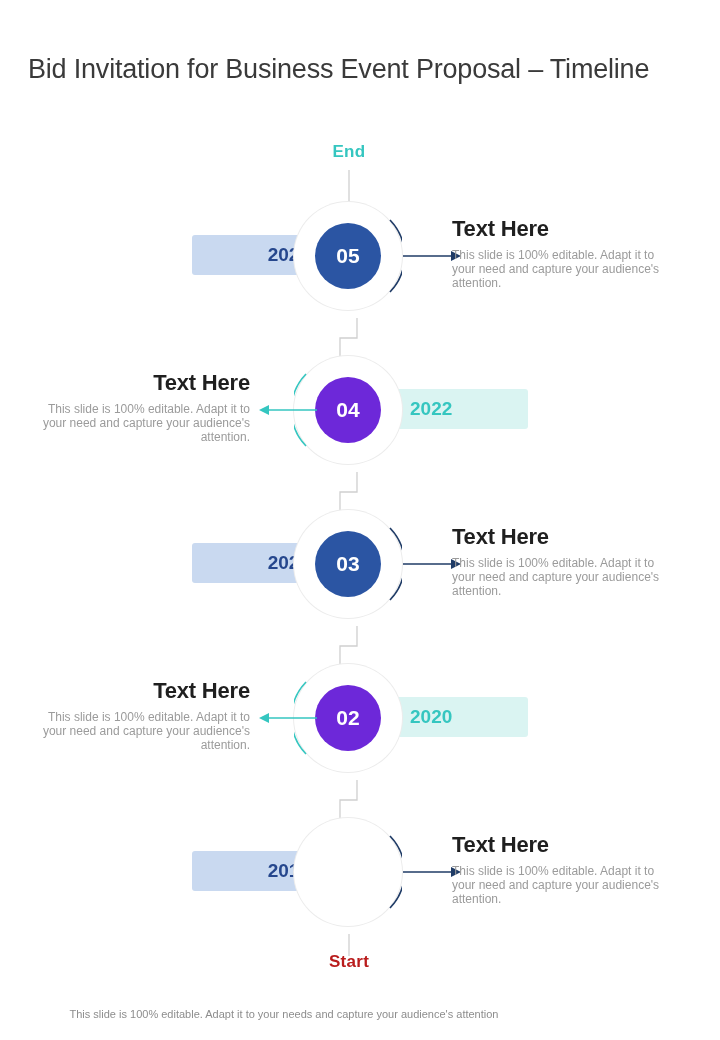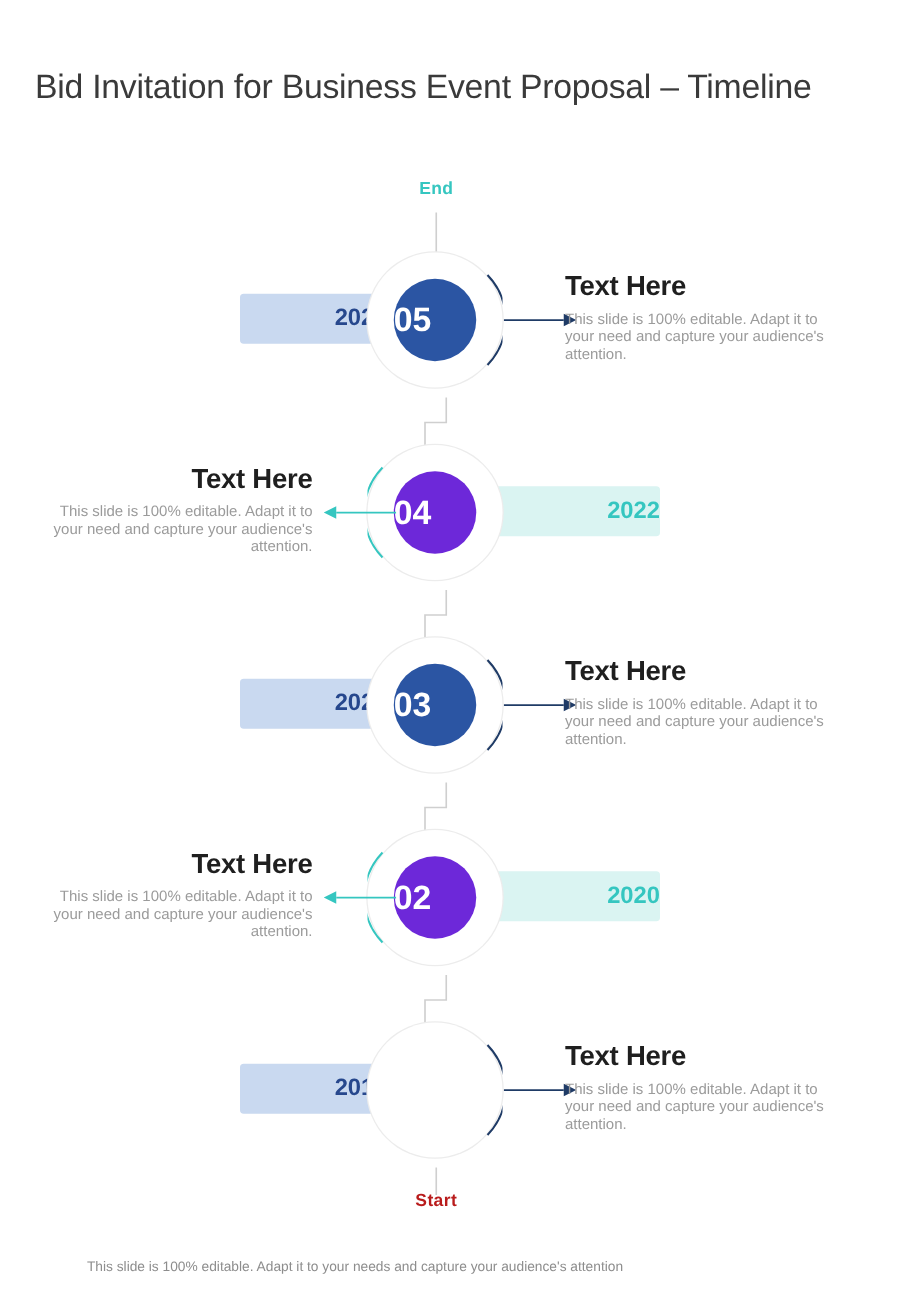--- a/index.html
+++ b/index.html
@@ -35,21 +35,21 @@
     left: 0;
     top: 130px;
     width: 720px;
     height: 870px;
   }
 
   .endcap {
     position: absolute;
     width: 200px;
     text-align: center;
-    font-size: 14px;
+    font-size: 17px;
     font-weight: 700;
     letter-spacing: 0.3px;
   }
   .endcap.end {
     left: 249px;
     top: 12px;
     color: #35c6c0;
   }
   .endcap.start {
     left: 249px;
@@ -90,21 +90,21 @@
     left: 192px;
     background: #c9d9f0;
     color: #26478d;
     text-align: right;
     padding-right: 42px;
   }
   .row.teal .year-badge {
     left: 368px;
     background: #daf4f2;
     color: #35c6c0;
-    text-align: right;
+    text-align: left;
     padding-left: 42px;
   }
 
   
   .node {
     position: absolute;
     left: 294px;
     top: 0;
     width: 108px;
     height: 108px;
@@ -120,24 +120,24 @@
     box-shadow: 0 0 0 1px #ececec;
   }
   .node-disc {
     position: absolute;
     left: 21px;
     top: 21px;
     width: 66px;
     height: 66px;
     border-radius: 50%;
     color: #ffffff;
-    font-size: 27px;
+    font-size: 21px;
     font-weight: 700;
     line-height: 66px;
-    text-align: left;
+    text-align: center;
   }
   .row.blue .node-disc { background: #2b55a3; }
   .row.teal .node-disc { background: #6d28d9; }
 
   .node-arc {
     position: absolute;
     top: 0;
     width: 108px;
     height: 108px;
   }

